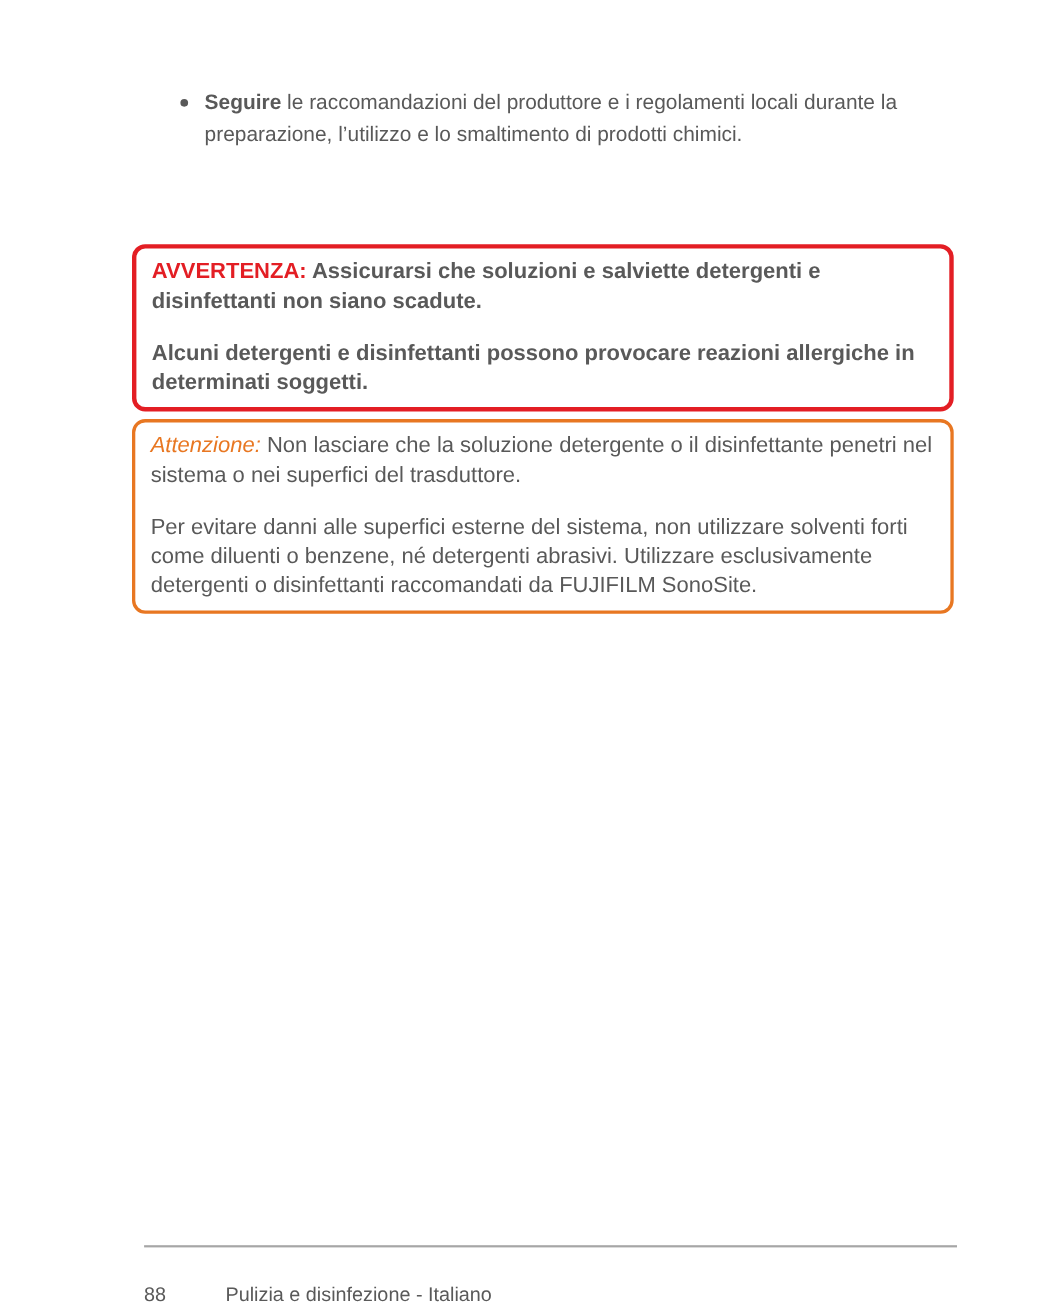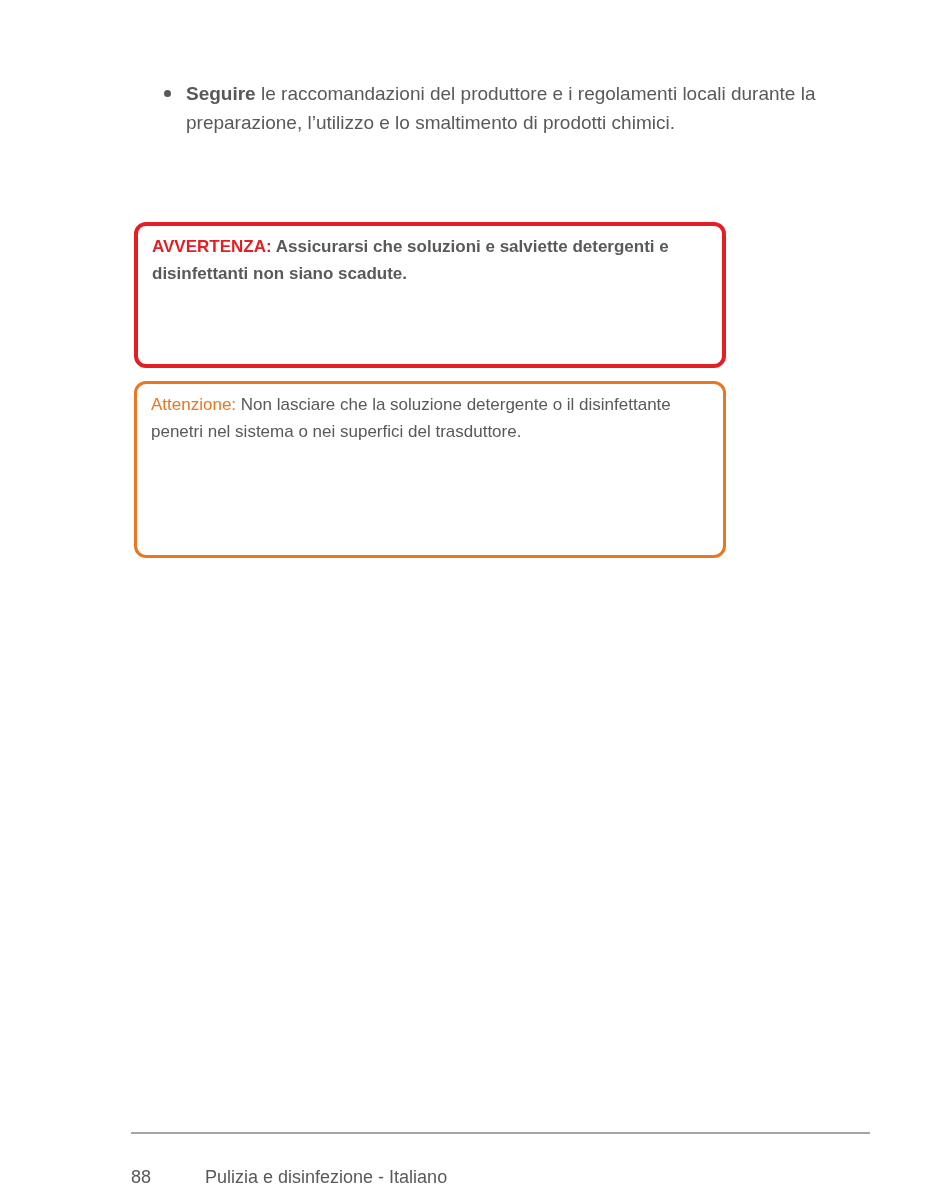--- a/index.html
+++ b/index.html
@@ -29,39 +29,39 @@
   .bullet-item + .bullet-item{margin-top:14px;}
   .dot{
     position:absolute;left:4px;top:11px;
     width:7px;height:7px;border-radius:50%;
     background:var(--gray);
   }
   .lead{font-weight:bold;}
 
   
   .box{
-    position:absolute;left:134px;width:592px;
+    position:absolute;left:120px;width:747px;
     box-sizing:border-box;border-radius:12px;
     background:#ffffff;
-    font-size:17px;line-height:26.5px;
+    font-size:20px;line-height:26.5px;
     padding:8px 16px 9px 14px;
   }
   .box p{margin:0;}
   .box p + p{margin-top:21px;}
   .warning{
     top:222px;min-height:146px;
     border:4px solid var(--red);
     font-weight:bold;
   }
   .warning .label{color:var(--red);}
   .caution{
     top:381px;min-height:177px;
     border:3px solid var(--orange);
   }
-  .caution .label{color:var(--orange);}
+  .caution .label{color:var(--orange);font-style:italic;}
 
   
   .footer-rule{
     position:absolute;left:131px;top:1132px;
     width:739px;height:2px;background:var(--divider);
   }
   .footer{
     position:absolute;left:131px;top:1167px;
     font-size:18px;color:var(--gray);
   }
@@ -77,26 +77,32 @@
       <span class="dot"></span>
       <span class="lead">Seguire</span><span> le raccomandazioni del produttore e i regolamenti locali durante la preparazione, l’utilizzo e lo smaltimento di prodotti chimici.</span>
     </li>
   </ul>
 
   <div class="box warning">
     <p>
       <span class="label">AVVERTENZA:</span>
       <span>Assicurarsi che soluzioni e salviette detergenti e disinfettanti non siano scadute.</span>
     </p>
+    <p>
+      <span>Alcuni detergenti e disinfettanti possono provocare reazioni allergiche in determinati soggetti.</span>
+    </p>
   </div>
 
   <div class="box caution">
     <p>
       <span class="label">Attenzione:</span>
       <span>Non lasciare che la soluzione detergente o il disinfettante penetri nel sistema o nei superfici del trasduttore.</span>
+    </p>
+    <p>
+      <span>Per evitare danni alle superfici esterne del sistema, non utilizzare solventi forti come diluenti o benzene, né detergenti abrasivi. Utilizzare esclusivamente detergenti o disinfettanti raccomandati da FUJIFILM SonoSite.</span>
     </p>
   </div>
 
   <div class="footer-rule"></div>
   <div class="footer">
     <span class="pagenum">88</span><span>Pulizia e disinfezione - Italiano</span>
   </div>
 
 </div>
 

